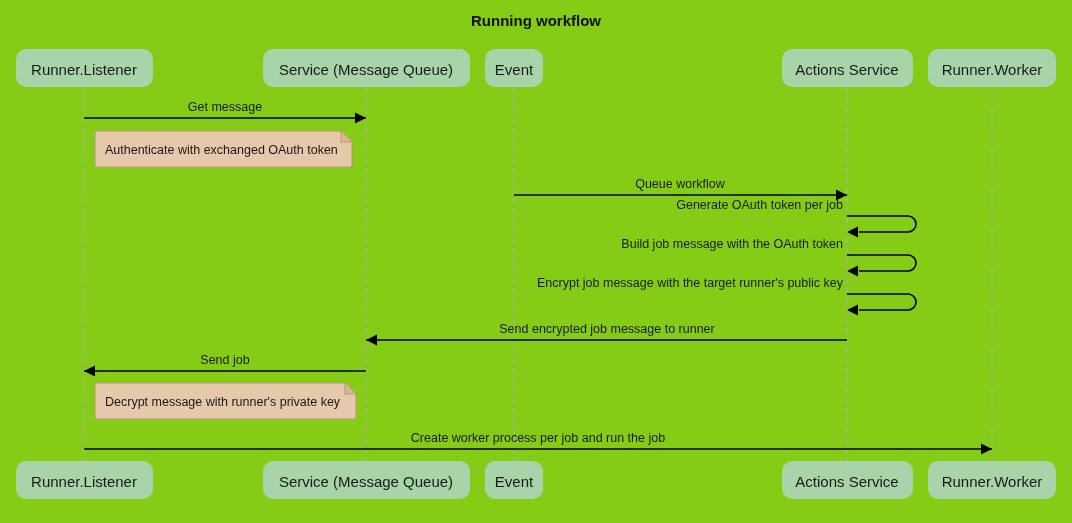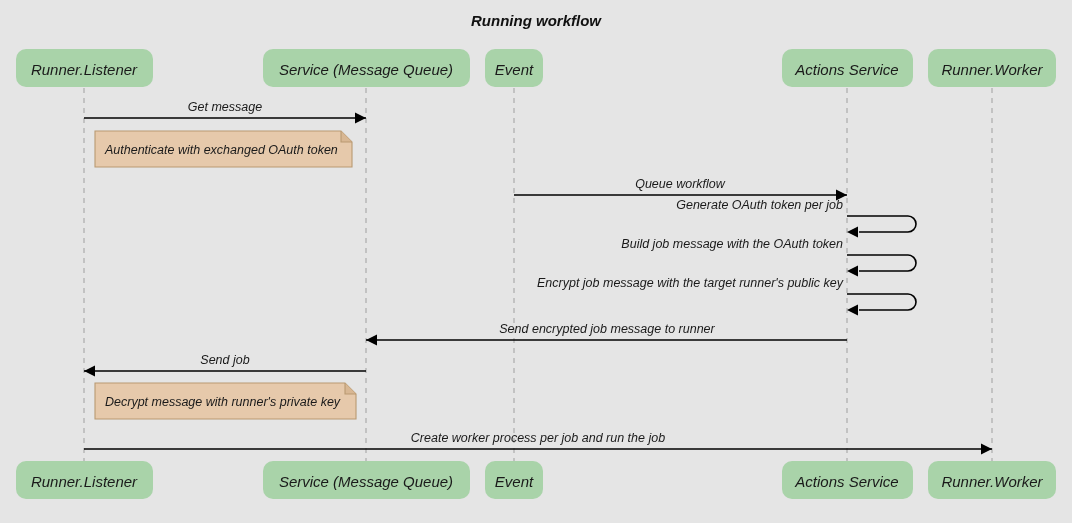--- a/index.html
+++ b/index.html
@@ -8,23 +8,22 @@
     background: #ffffff;
   }
   body {
     font-family: "Liberation Sans", sans-serif;
     color: #1a1a1a;
   }
   #canvas {
     position: relative;
     width: 1072px;
     height: 523px;
-    background: #e5e5e5;
+    background: #84cc16;
     overflow: hidden;
-    font-style: italic;
   }
   #diagram-svg {
     position: absolute;
     left: 0;
     top: 0;
     width: 1072px;
     height: 523px;
   }
   .title-text {
     font-family: "Liberation Sans", sans-serif;

